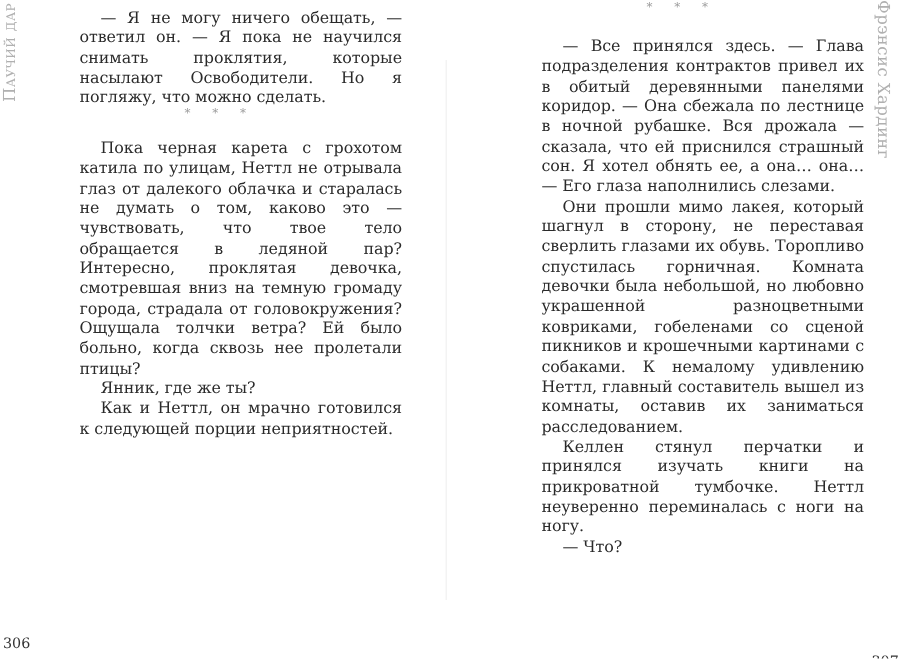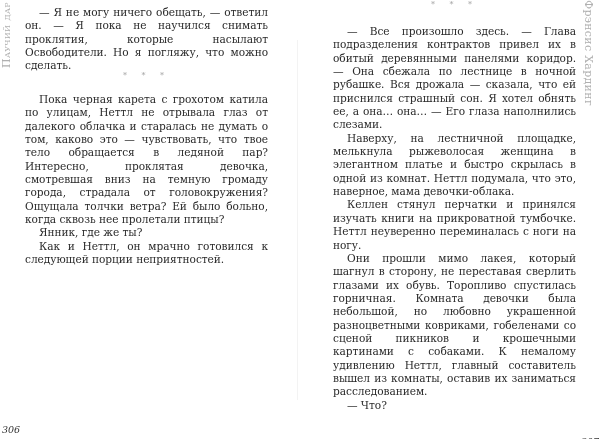--- a/index.html
+++ b/index.html
@@ -42,21 +42,21 @@
       hyphens: manual;
       letter-spacing: -0.05px;
     }
     .page-left .text-block { left: 25px; width: 243px; }
     .page-right .text-block { left: 35px; width: 243px; }
     .text-block p {
       margin: 0;
       text-indent: 14px;
     }
     .text-block p.italic { }
-    .text-block p.last-line { text-align-last: left; }
+    .text-block p.last-line { text-align-last: left; margin-left: 28px; }
     .asterisks {
       position: absolute;
       font-size: 8px;
       color: #9a9a9a;
       letter-spacing: 6px;
       text-align: center;
     }
     .running-head {
       position: absolute;
       font-size: 11px;
@@ -80,21 +80,20 @@
       left: 283px;
       top: 0px;
       writing-mode: vertical-rl;
       width: 14px;
       height: 150px;
       overflow: hidden;
     }
     .folio {
       position: absolute;
       font-size: 9.5px;
-      font-style: italic;
       color: #333333;
     }
     .folio-left { left: 2px; top: 424px; }
     .folio-right { left: 283px; top: 436px; }
   </style>
 </head>
 <body>
 
 <div class="spread">
 
@@ -115,24 +114,23 @@
 
     <div class="folio folio-left">306</div>
   </div>
 
   <div class="spine"></div>
 
   <div class="page page-right">
     <div class="asterisks" style="left:35px; width:243px; top:0px;">* * *</div>
 
     <div class="text-block" style="top:25px;">
-      <p class="last-line">— Все произошло здесь. — Глава подразделения контрактов привел их в обитый деревянными панелями коридор. — Она сбежала по лестнице в ночной рубашке. Вся дрожала — сказала, что ей приснился страшный сон. Я хотел обнять ее, а она… она… — Его глаза наполнились слезами.</p>
-      <p class="last-line">Наверху, на лестничной площадке, мелькнула рыжеволосая женщина в элегантном платье и быстро скрылась в одной из комнат. Неттл подумала, что это, наверное, мама девочки-облака.</p>
+      <p class="last-line">— Все принялся здесь. — Глава подразделения контрактов привел их в обитый деревянными панелями коридор. — Она сбежала по лестнице в ночной рубашке. Вся дрожала — сказала, что ей приснился страшный сон. Я хотел обнять ее, а она… она… — Его глаза наполнились слезами.</p>
+      <p class="last-line">Они прошли мимо лакея, который шагнул в сторону, не переставая сверлить глазами их обувь. Торопливо спустилась горничная. Комната девочки была небольшой, но любовно украшенной разноцветными ковриками, гобеленами со сценой пикников и крошечными картинами с собаками. К немалому удивлению Неттл, главный составитель вышел из комнаты, оставив их заниматься расследованием.</p>
       <p class="last-line">Келлен стянул перчатки и принялся изучать книги на прикроватной тумбочке. Неттл неуверенно переминалась с ноги на ногу.</p>
-      <p class="last-line">Они прошли мимо лакея, который шагнул в сторону, не переставая сверлить глазами их обувь. Торопливо спустилась горничная. Комната девочки была небольшой, но любовно украшенной разноцветными ковриками, гобеленами со сценой пикников и крошечными картинами с собаками. К немалому удивлению Неттл, главный составитель вышел из комнаты, оставив их заниматься расследованием.</p>
       <p class="last-line">— Что?</p>
 
     </div>
 
     <div class="running-head running-head-right">Фрэнсис Хардинг</div>
 
     <div class="folio folio-right">307</div>
   </div>
 
 </div>

